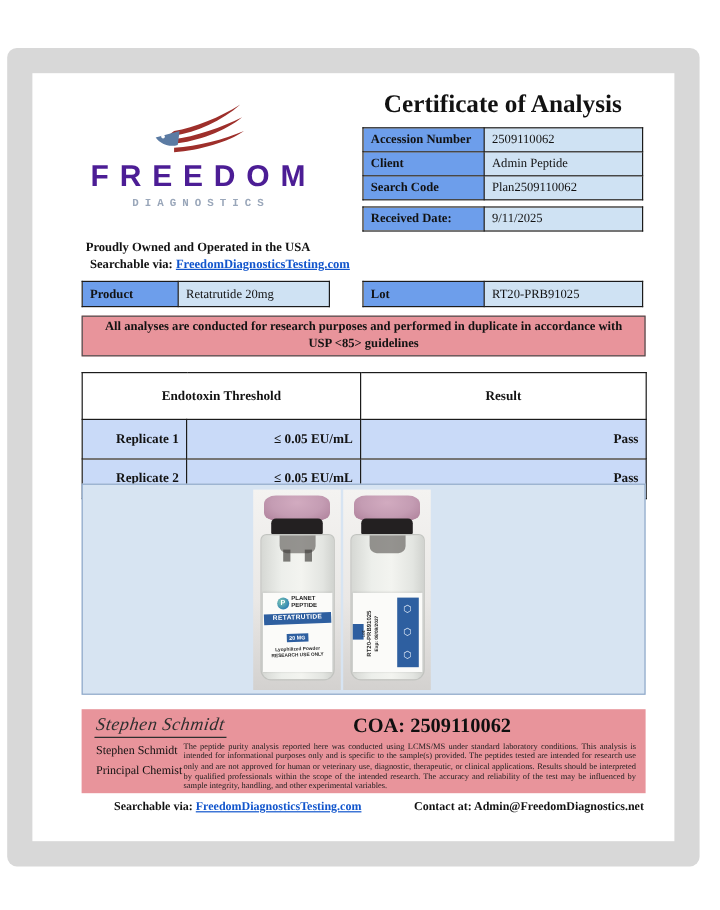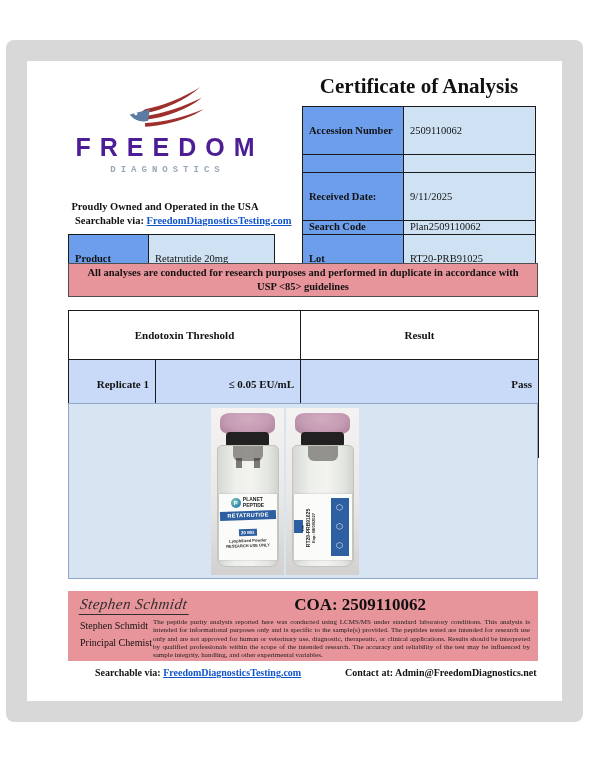--- a/index.html
+++ b/index.html
@@ -26,42 +26,42 @@
   .brand-sub {
     font-family: Liberation Mono, monospace; font-weight: bold;
     font-size: 9px; letter-spacing: 5px; padding-left: 5px; color: #9aa7ba; margin-top: 3px;
   }
   .tagline { position: absolute; left: 10px; top: 140px; width: 256px; text-align: center;
     font-weight: bold; font-size: 10.5px; }
   .search-top { position: absolute; left: 48px; top: 154px; font-weight: bold; font-size: 10.5px; }
   .link { color: #1155cc; text-decoration: underline; font-weight: bold; }
   
   table { border-collapse: collapse; table-layout: fixed; }
-  td { border: 1px solid #1b1b1b; font-size: 10.5px; padding: 18px 6px; overflow: hidden; white-space: nowrap; }
+  td { border: 1px solid #1b1b1b; font-size: 10.5px; padding: 4px 6px; overflow: hidden; white-space: nowrap; }
   td.k { background: #6d9eeb; font-weight: bold; }
   td.v { background: #cfe2f3; }
   .tbl-title { position: absolute; left: 272px; top: 13px; width: 240px; text-align: center;
     font-weight: bold; font-size: 21px; }
   .tbl-accession { position: absolute; left: 275px; top: 45px; width: 233px; }
   .tbl-accession td, .tbl-dates td { height: 20px; }
   .tbl-dates { position: absolute; left: 275px; top: 111px; width: 233px; }
   .tbl-product { position: absolute; left: 41px; top: 173px; width: 206px; border-radius: 10px; }
   .tbl-lot { position: absolute; left: 275px; top: 173px; width: 233px; }
   .tbl-product td, .tbl-lot td { height: 21px; }
   
   .banner {
     position: absolute; left: 41px; top: 202px; width: 470px; height: 34px;
     background: #e8949b; border: 1.5px solid #4f4f4f;
     display: flex; align-items: center; justify-content: center;
     text-align: center; font-weight: bold; font-size: 10.5px; line-height: 1.3; padding: 0 14px;
   }
   
   .tbl-endo { position: absolute; left: 41px; top: 249px; width: 470px; }
   .tbl-endo td { text-align: center; font-weight: bold; font-size: 11px; white-space: normal; }
-  .tbl-endo .hdr td { height: 24px; background: #ffffff; }
+  .tbl-endo .hdr td { height: 39px; background: #ffffff; }
   .tbl-endo .rep td { height: 33px; background: #c9daf8; text-align: right; }
   
   .vial-panel {
     position: absolute; left: 41px; top: 342px; width: 470px; height: 176px;
     background: #d7e4f2; border: 1.5px solid #8fa8c8;
   }
   .photo { position: absolute; left: 142px; top: 4px; width: 148px; height: 167px; display: flex; }
   .photo-half { width: 73px; height: 100%; position: relative;
     background: linear-gradient(180deg, #f4f3f1 0%, #eae8e6 55%, #d3d1cf 100%); }
   .photo-half.first { margin-right: 2px; }

